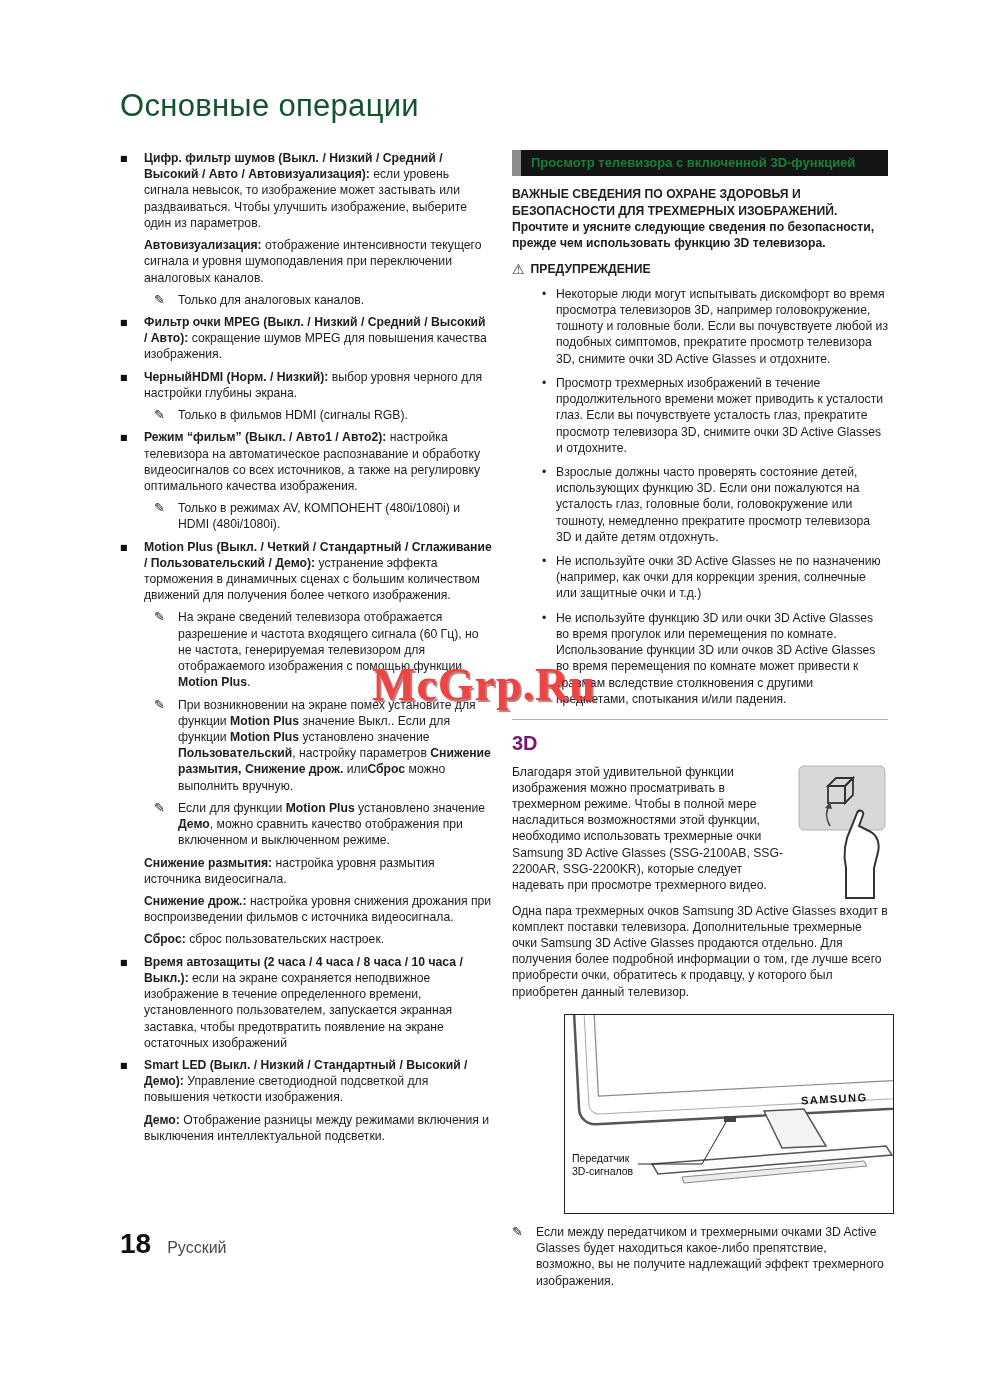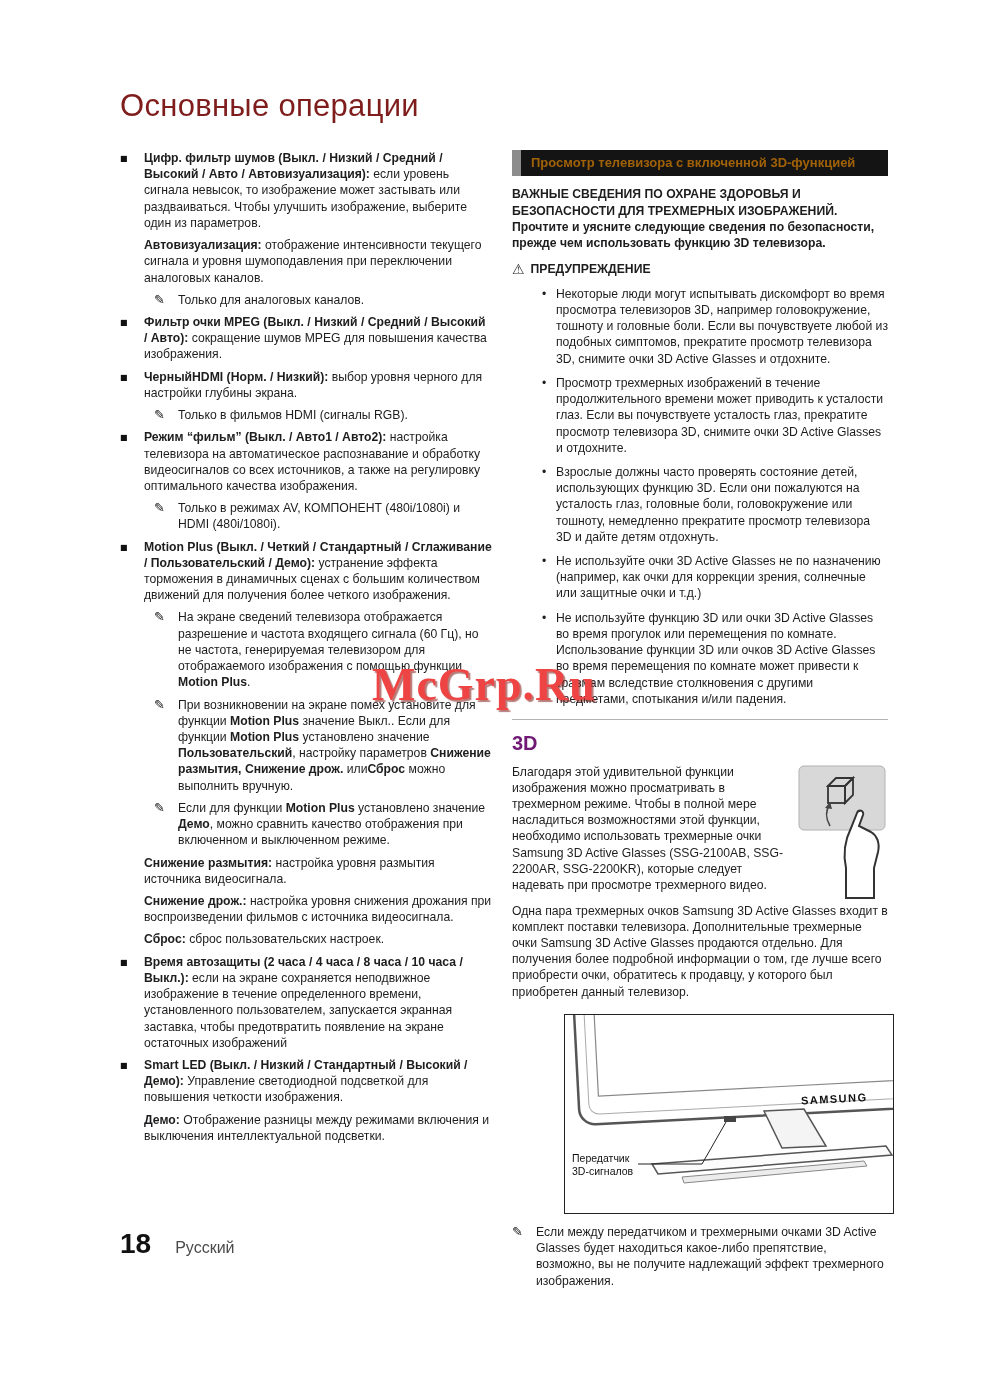--- a/index.html
+++ b/index.html
@@ -6,39 +6,39 @@
   html,body { background:#ffffff; }
   body {
     width:1000px; height:1384px; position:relative;
     font-family:"Liberation Sans","DejaVu Sans",sans-serif;
     color:#1d1d1f;
   }
   .page { position:absolute; inset:0; background:#fff; overflow:hidden; }
 
   .title {
     position:absolute; left:120px; top:88px;
-    font-size:31px; font-weight:normal; color:#7f1d1d; letter-spacing:0.3px;
+    font-size:31px; font-weight:normal; color:#14532d; letter-spacing:0.3px;
   }
 
   .col-left  { position:absolute; left:120px; top:150px; width:372px; font-size:12.2px; line-height:1.33; }
   .col-right { position:absolute; left:512px; top:150px; width:376px; font-size:12.2px; line-height:1.33; }
 
   
   .blk { display:flex; margin-bottom:6px; }
   .blk .marker { flex:none; color:#111; font-family:"DejaVu Sans",sans-serif; }
   .blk.bullet .marker { width:24px; font-size:8px; padding-top:4px; }
   .blk.para { padding-left:24px; }
   .blk.note { padding-left:34px; }
   .blk.note .marker { width:24px; font-size:13px; line-height:15px; }
   .btxt { flex:1; }
   b { font-weight:bold; }
 
   
   .sec-bar {
-    background:#141414; color:#a16207; font-weight:bold; font-size:13px;
+    background:#141414; color:#15803d; font-weight:bold; font-size:13px;
     padding:4px 8px 5px 10px; border-left:9px solid #8c8c8c; margin-bottom:10px;
   }
   .intro { font-weight:bold; margin-bottom:9px; }
   .warn-head { display:flex; align-items:center; gap:6px; font-weight:bold; margin-bottom:7px; }
   .warn-icon { font-size:14px; font-family:"DejaVu Sans",sans-serif; }
   .warn-item { display:flex; margin-bottom:8px; padding-left:30px; }
   .warn-item .dot { flex:none; width:14px; }
 
   .sec3d {
     font-size:20px; font-weight:bold; color:#701a75;
@@ -54,21 +54,21 @@
   .nb { margin-top:10px; padding-left:0 !important; }
 
   .watermark {
     position:absolute; left:372px; top:658px;
     font-family:"Liberation Serif","DejaVu Serif",serif;
     font-size:46px; font-weight:bold; color:#ef4444;
     text-shadow:2px 2px 1px rgba(122,14,10,0.55);
     letter-spacing:1px;
   }
 
-  .footer { position:absolute; left:120px; top:1228px; display:flex; align-items:baseline; gap:24px; }
+  .footer { position:absolute; left:120px; top:1228px; display:flex; align-items:baseline; gap:16px; }
   .footer .num  { font-size:28px; font-weight:bold; color:#111; }
   .footer .lang { font-size:16px; color:#4a4a4a; }
 </style>
 </head>
 <body>
 
 <div class="page">
 
   <h1 class="title">Основные операции</h1>
 

